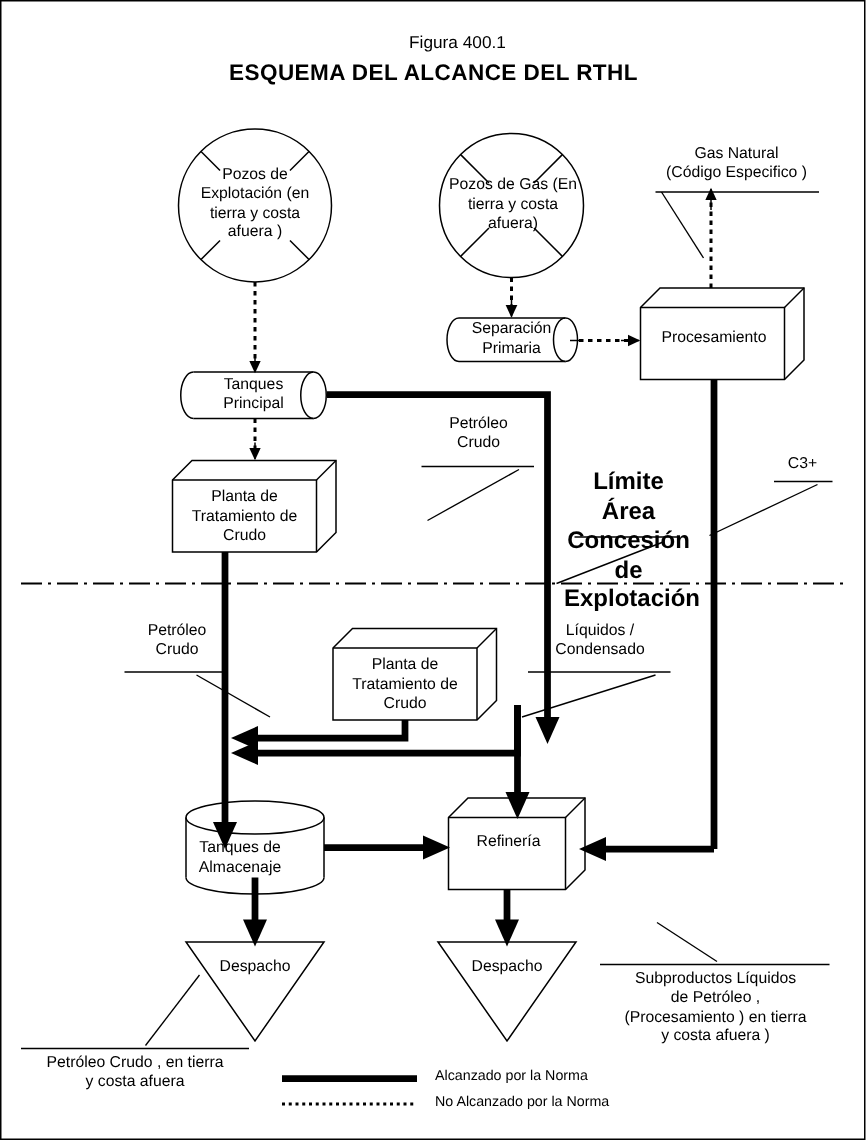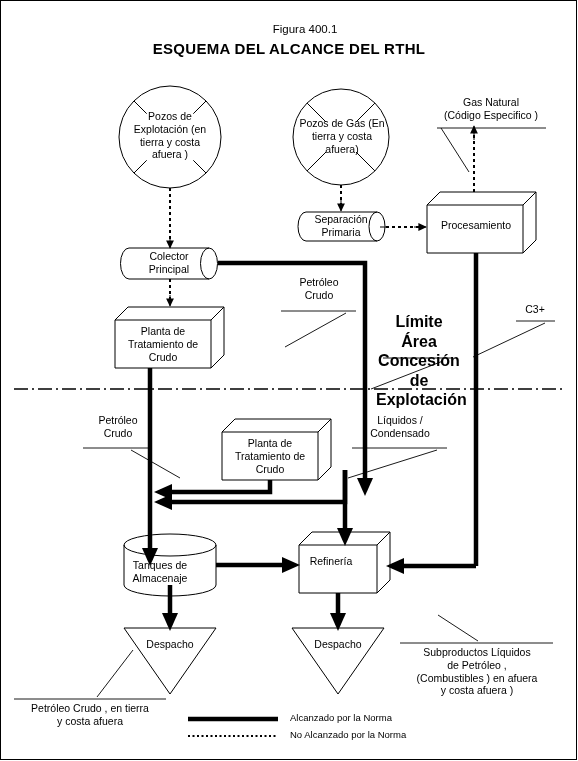--- a/index.html
+++ b/index.html
@@ -184,35 +184,35 @@
 
   <div class="lbl t-node" style="left:287px;top:117px;width:110px;white-space:pre-line;">Pozos de Gas  (En
 tierra y costa
 afuera)</div>
 
   <div class="lbl t-node" style="left:303px;top:213px;width:76px;white-space:pre-line;">Separación
 Primaria</div>
 
   <div class="lbl t-node" style="left:430px;top:219px;width:92px;white-space:pre-line;">Procesamiento</div>
 
-  <div class="lbl t-node" style="left:133px;top:250px;width:72px;white-space:pre-line;">Colector
+  <div class="lbl t-node" style="left:133px;top:250px;width:72px;white-space:pre-line;">Tanques
 Principal</div>
 
   <div class="lbl t-node" style="left:118px;top:325px;width:90px;white-space:pre-line;">Planta de
 Tratamiento de
 Crudo</div>
 
   <div class="lbl t-node" style="left:225px;top:437px;width:90px;white-space:pre-line;">Planta de
 Tratamiento de
 Crudo</div>
 
   <div class="lbl t-node" style="left:126px;top:559px;width:68px;white-space:pre-line;">Tanques de
 Almacenaje</div>
 
-  <div class="lbl t-node" style="left:296px;top:555px;width:70px;white-space:pre-line;">Refinería</div>
+  <div class="lbl t-node" style="left:304px;top:555px;width:70px;white-space:pre-line;">Refinería</div>
 
   <div class="lbl t-node" style="left:132px;top:638px;width:76px;white-space:pre-line;">Despacho</div>
 
   <div class="lbl t-node" style="left:300px;top:638px;width:76px;white-space:pre-line;">Despacho</div>
 
   <div class="lbl t-ann" style="left:432px;top:96px;width:118px;white-space:pre-line;">Gas Natural
 (Código Especifico )</div>
 
   <div class="lbl t-ann" style="left:281px;top:276px;width:76px;white-space:pre-line;">Petróleo
 Crudo</div>
@@ -224,21 +224,21 @@
   <div class="lbl t-ann" style="left:513px;top:303px;width:44px;white-space:pre-line;">C3+</div>
 
   <div class="lbl t-ann" style="left:82px;top:414px;width:72px;white-space:pre-line;">Petróleo
 Crudo</div>
 
   <div class="lbl t-ann" style="left:353px;top:414px;width:94px;white-space:pre-line;">Líquidos /
 Condensado</div>
 
   <div class="lbl t-ann" style="left:398px;top:646px;width:158px;white-space:pre-line;">Subproductos Líquidos
 de Petróleo ,
-(Combustibles ) en afuera
+(Procesamiento ) en tierra
 y costa afuera )</div>
 
   <div class="lbl t-ann" style="left:12px;top:702px;width:156px;white-space:pre-line;">Petróleo Crudo , en tierra
 y costa afuera</div>
 
   <div class="lbl t-leg" style="left:290px;top:712px;width:200px;">Alcanzado por la Norma</div>
   <div class="lbl t-leg" style="left:290px;top:729px;width:200px;">No Alcanzado por la Norma</div>
 
 </div>
 

